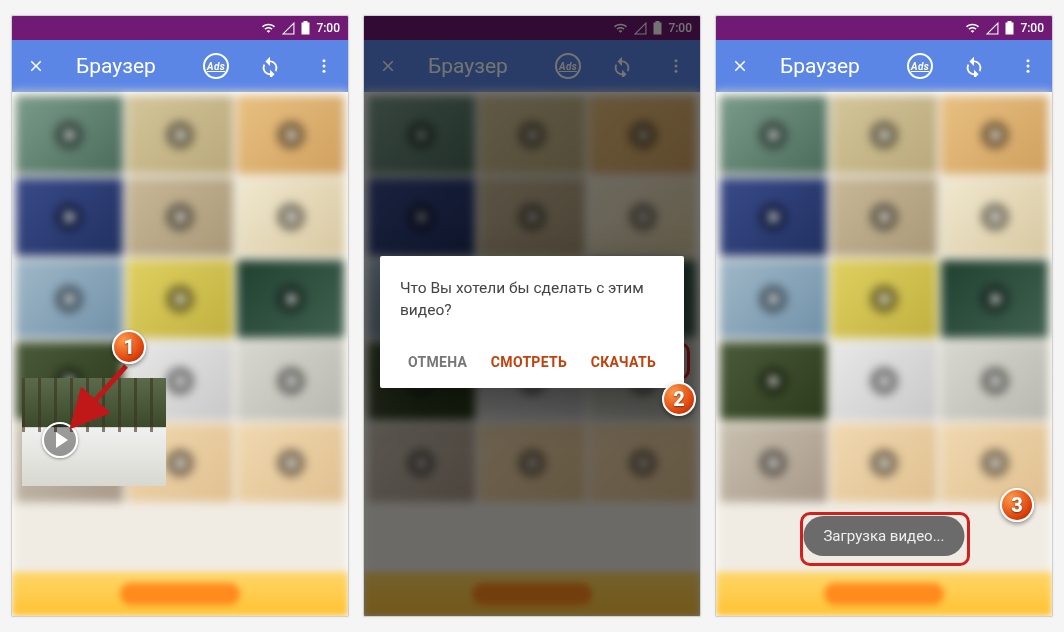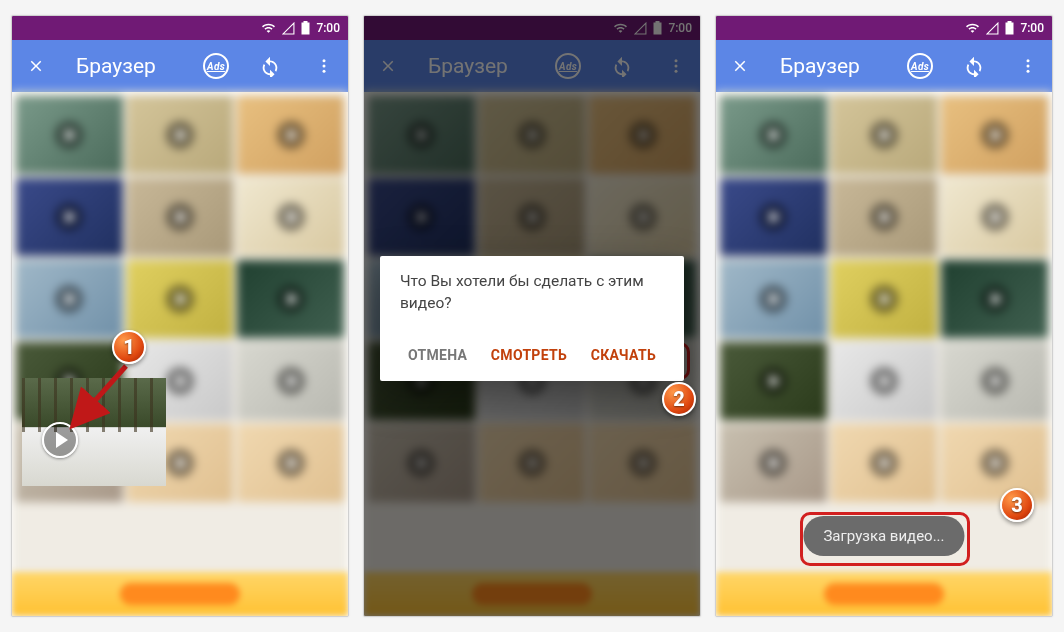--- a/index.html
+++ b/index.html
@@ -143,21 +143,21 @@
   }
 
   .dialog {
     position: absolute;
     left: 16px; right: 16px;
     top: 240px;
     background: #fff;
     border-radius: 2px;
     box-shadow: 0 14px 40px rgba(0,0,0,.4);
     z-index: 45;
-    padding: 14px 20px 10px;
+    padding: 21px 20px 10px;
   }
   .dialog-msg {
     font-size: 15.5px;
     color: #444;
     line-height: 1.45;
     margin-bottom: 24px;
   }
   .dialog-actions {
     display: flex;
     justify-content: space-between;

